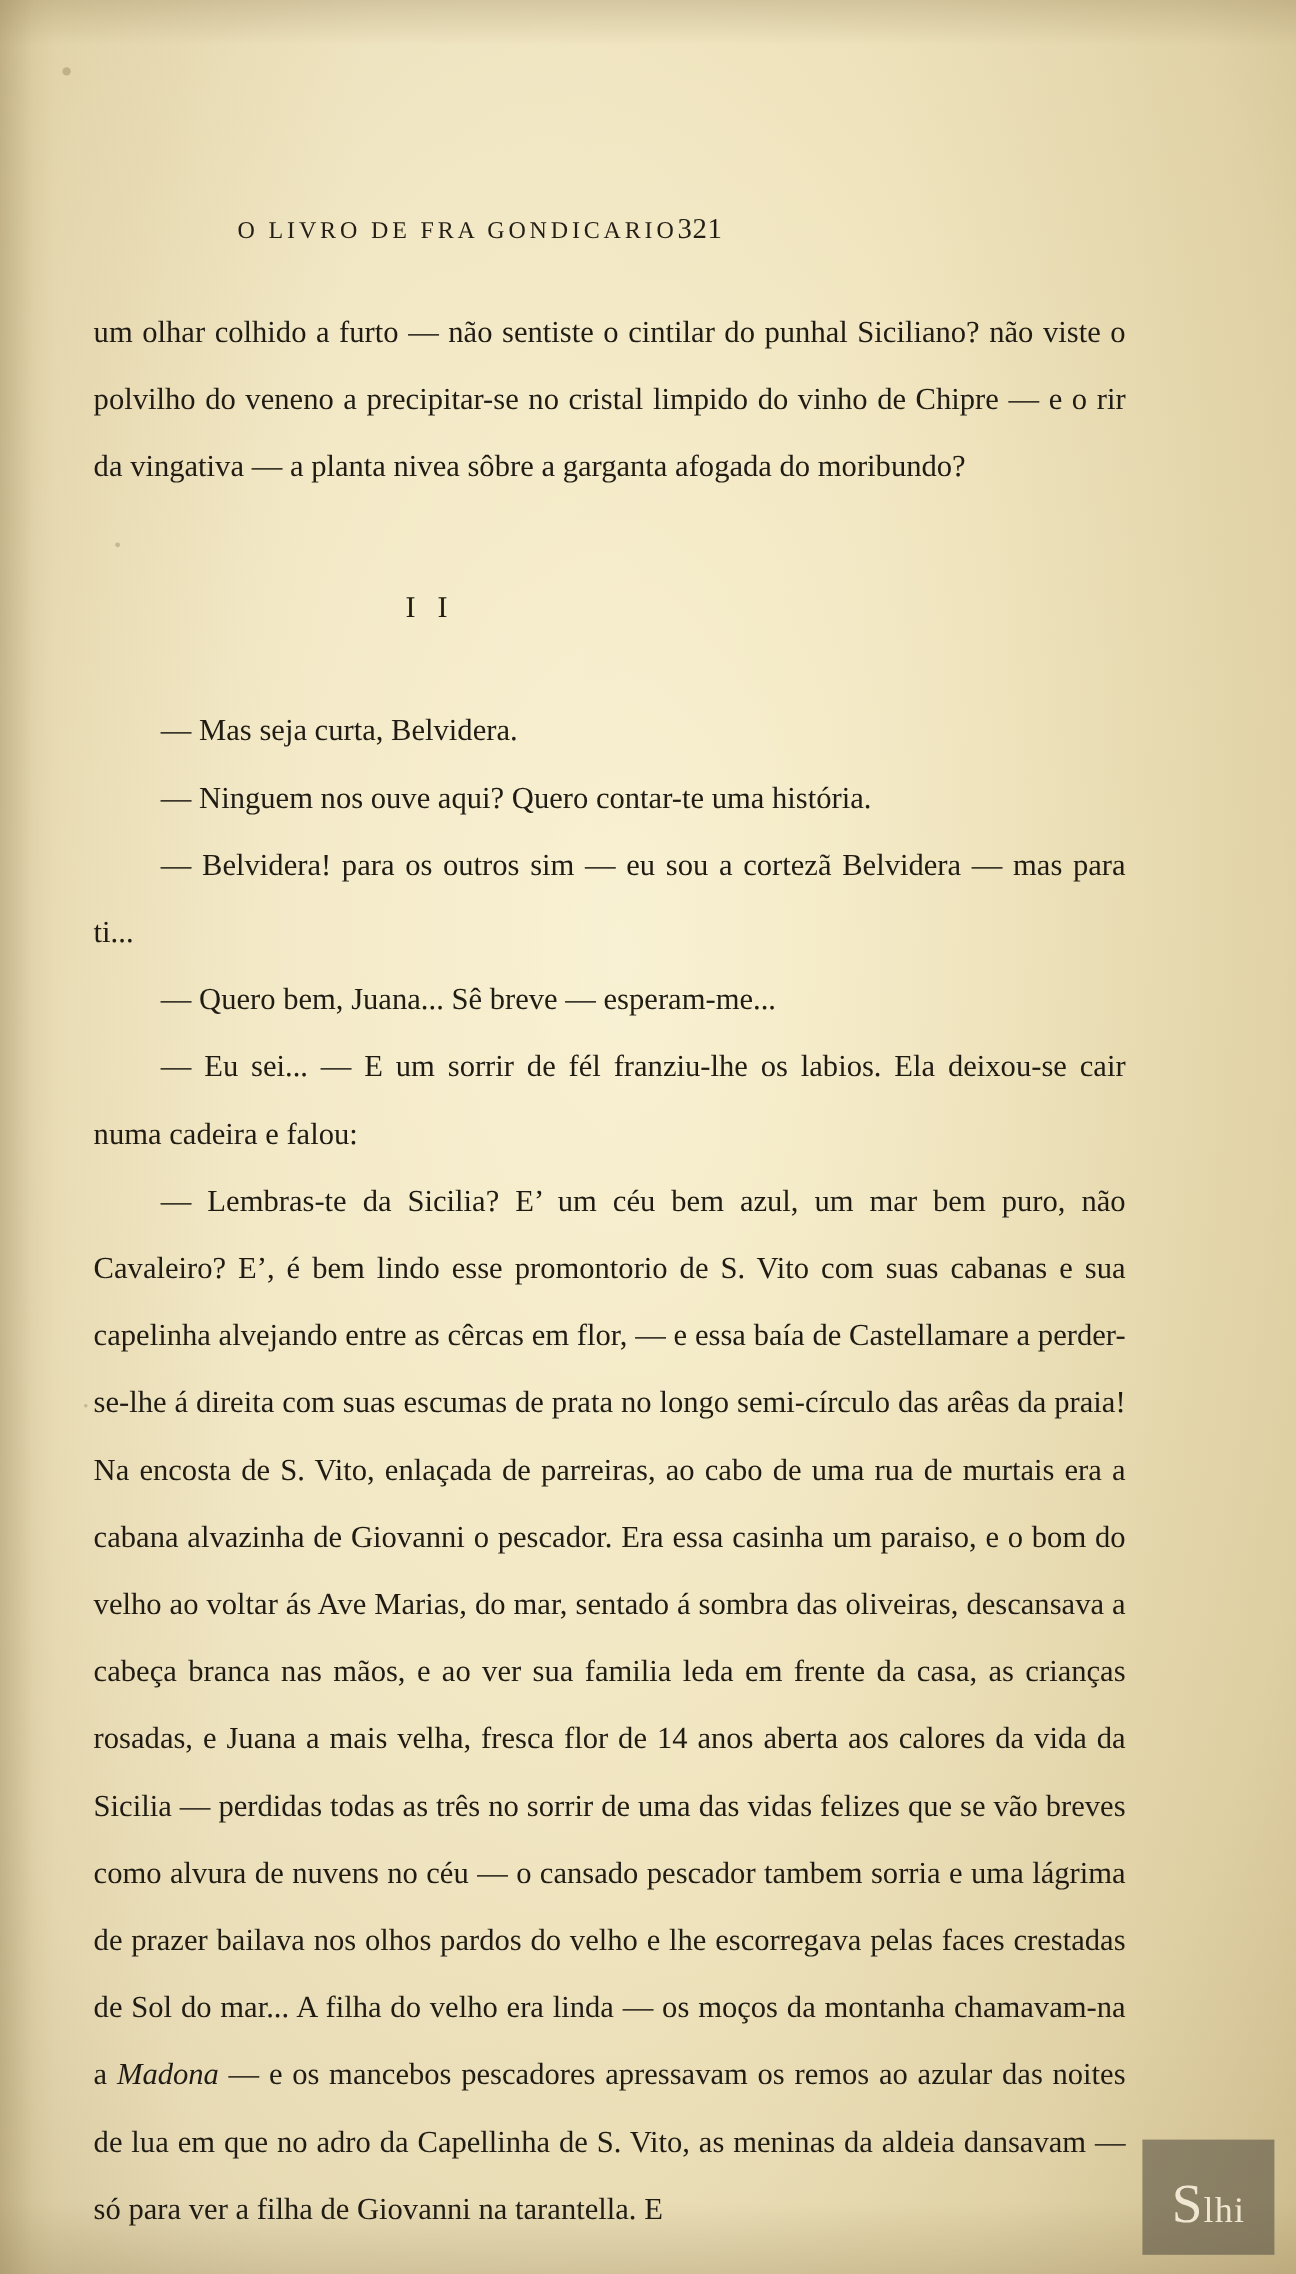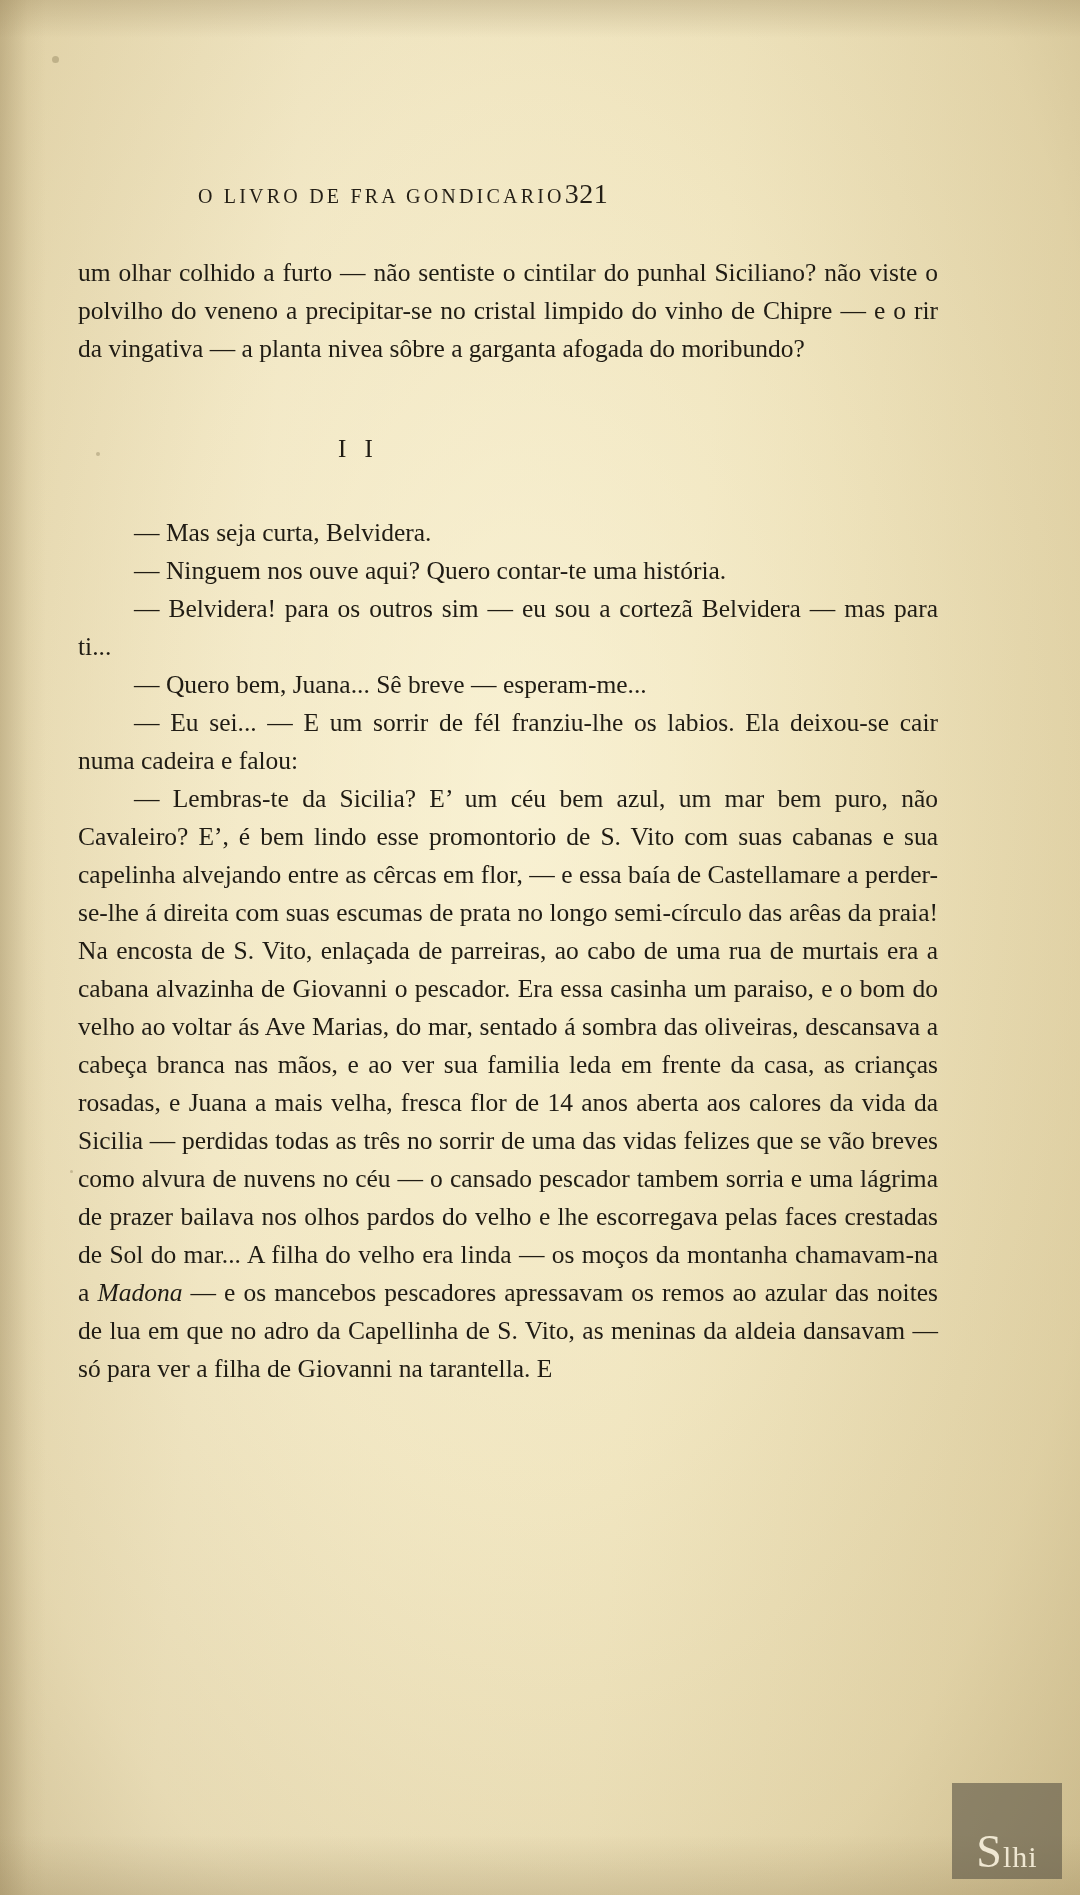--- a/index.html
+++ b/index.html
@@ -62,29 +62,29 @@
     padding-left: 120px;
     padding-right: 12px;
   }
   .head-title {
     font-size: 20px;
     letter-spacing: 3.2px;
     color: #241f16;
     font-family: "Liberation Serif", serif;
   }
   .head-folio {
-    font-size: 28px;
+    font-size: 24px;
     color: #241f16;
     letter-spacing: 0.5px;
   }
 
   .body-text {
     margin-top: 44px;
     font-size: 25.5px;
-    line-height: 38px;
+    line-height: 56px;
     color: #201c14;
     text-align: justify;
   }
   .body-text p {
     margin: 0;
   }
   .section-num {
     font-size: 25px;
     letter-spacing: 6px;
     margin: 62px 0 46px 0;
@@ -105,21 +105,21 @@
   .watermark {
     position: absolute;
     right: 18px;
     bottom: 16px;
     width: 110px;
     height: 96px;
     background: rgba(92,86,70,0.62);
     display: flex;
     align-items: flex-end;
     justify-content: center;
-    padding-bottom: 4px;
+    padding-bottom: 19px;
     box-sizing: border-box;
   }
   .watermark .wm-text {
     font-family: "Liberation Serif", serif;
     font-size: 46px;
     color: #efe7d2;
     letter-spacing: 1px;
     line-height: 1;
   }
   .wm-small {

